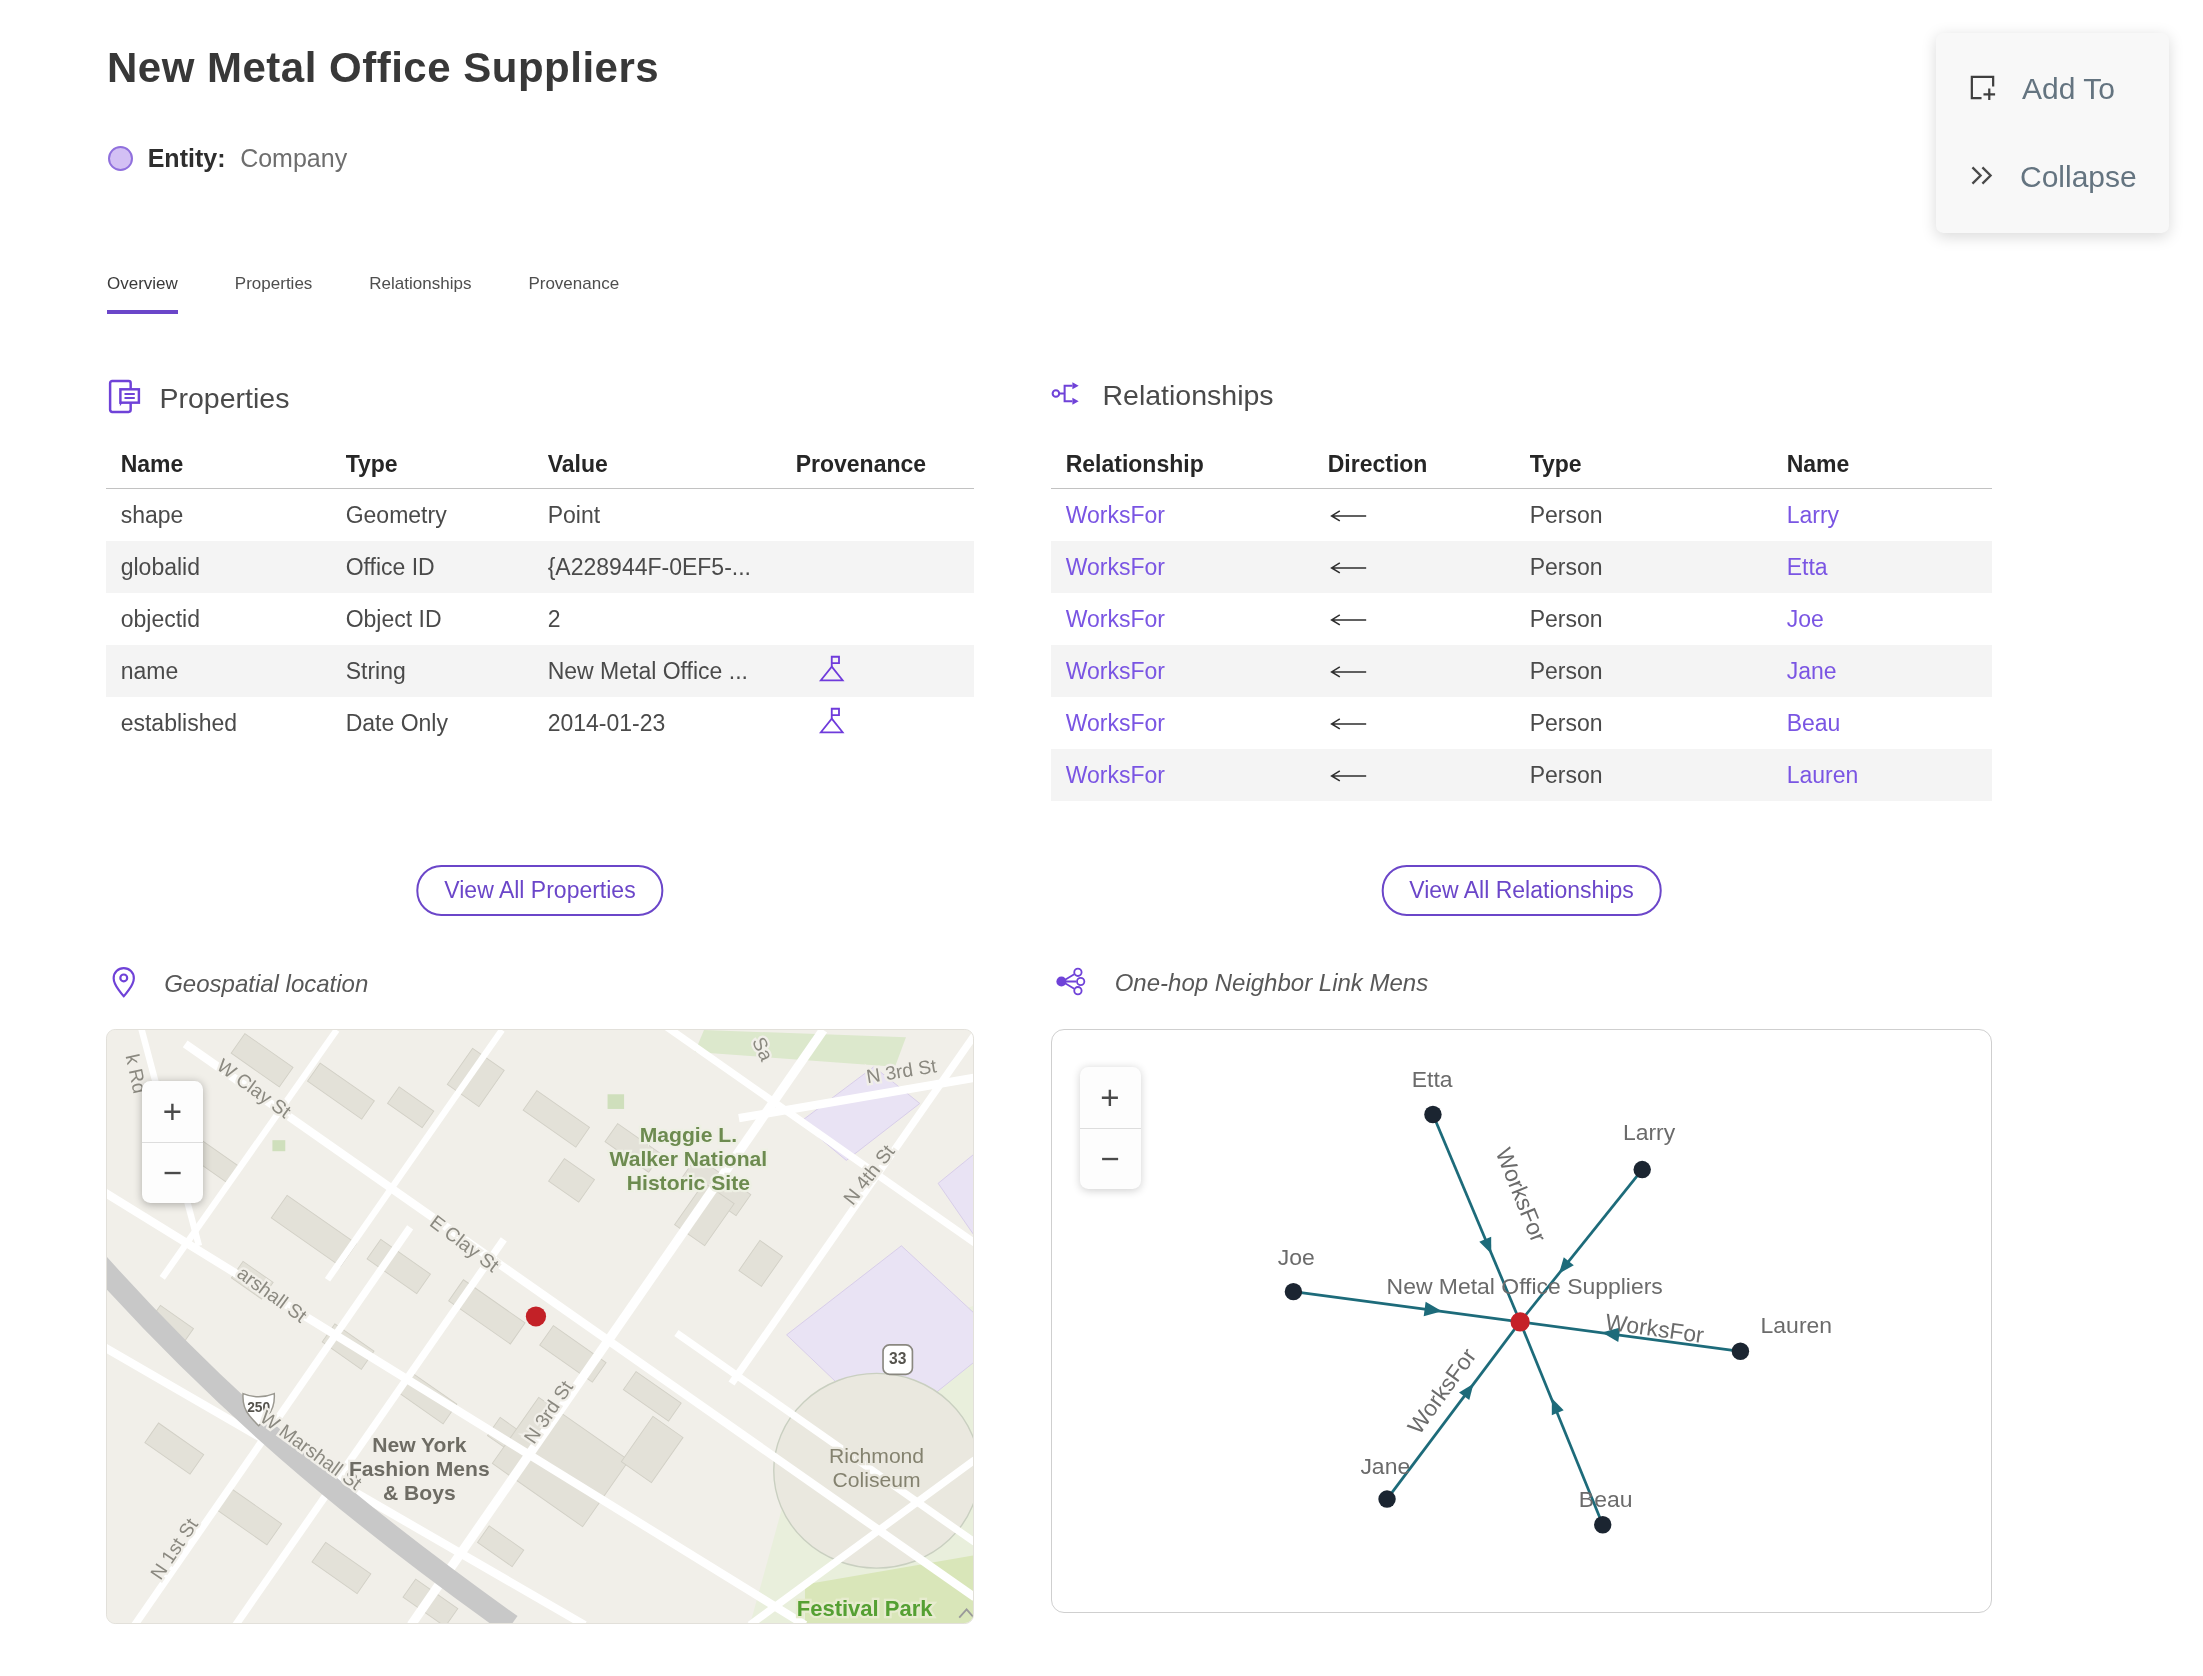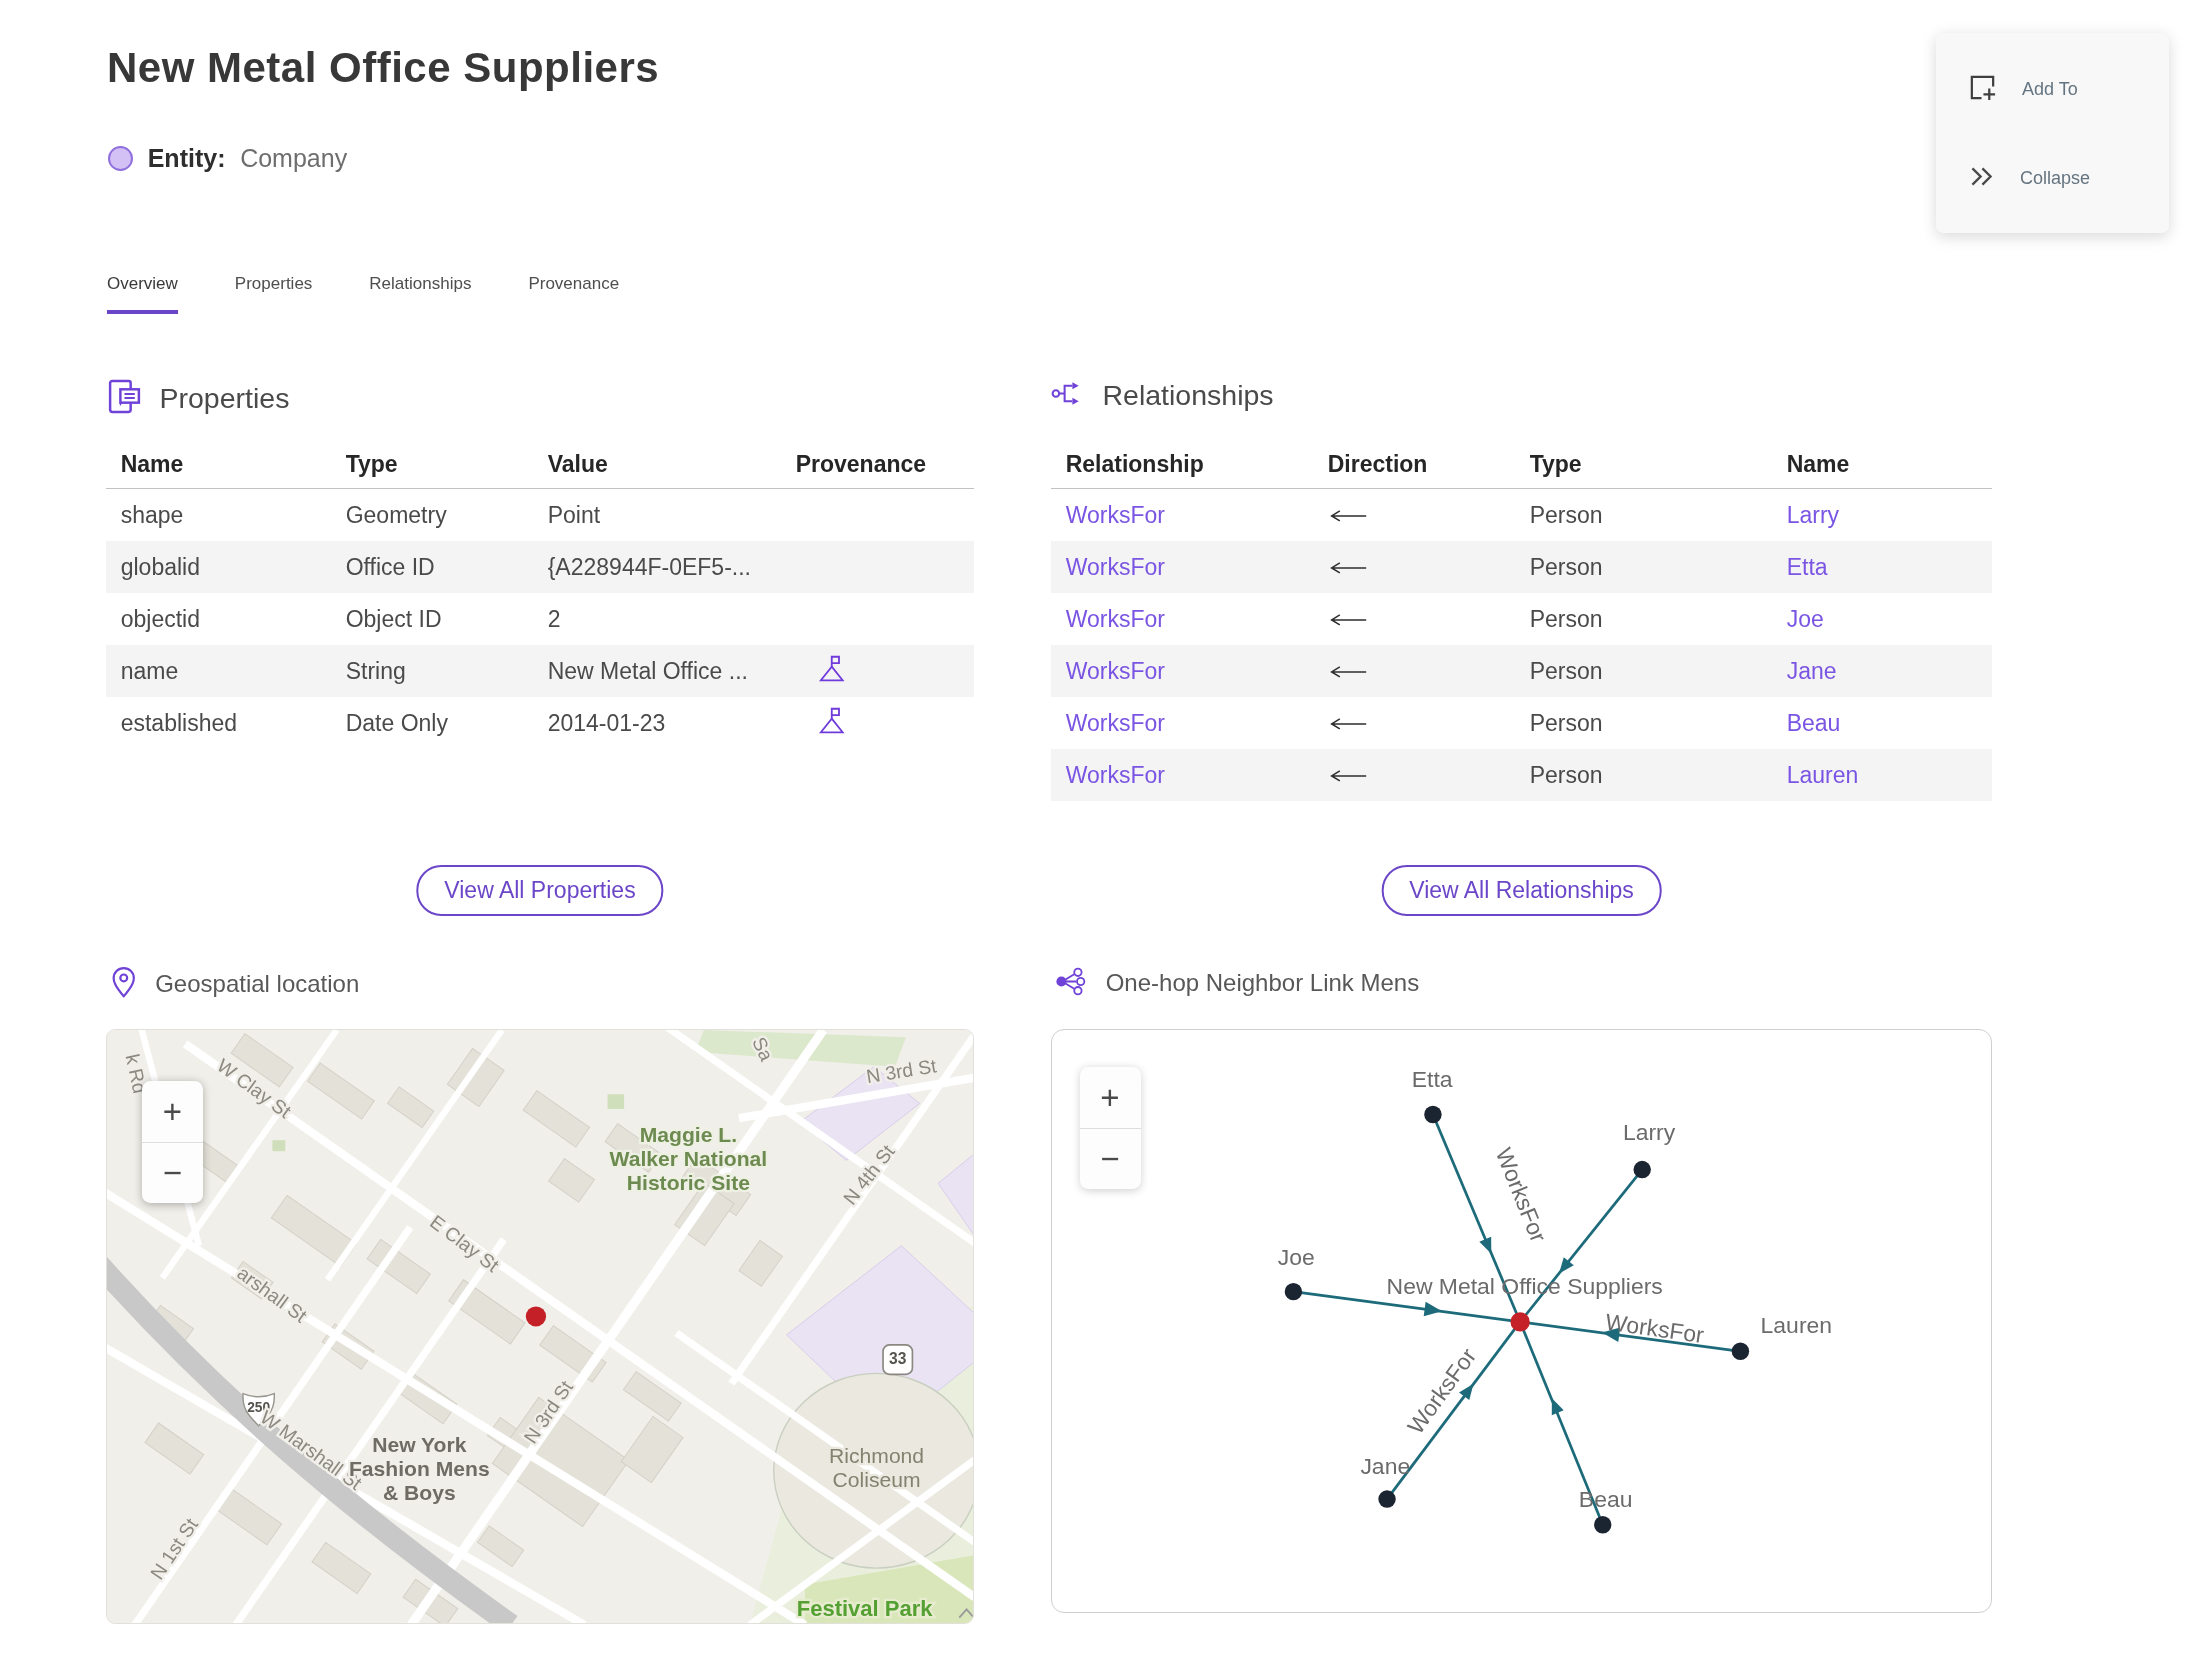--- a/index.html
+++ b/index.html
@@ -28,40 +28,40 @@
 
   
   .actions-panel {
     position:absolute; left:1936px; top:33px; width:233px; height:200px;
     background:#f8f8f8; border-radius:7.3px;
     box-shadow:0 3.7px 14.7px rgba(0,0,0,.15);
     display:flex; flex-direction:column; justify-content:space-between;
     padding:39px 31px;
   }
   .action-item { display:flex; align-items:center; gap:24px; cursor:pointer; }
-  .action-item span.lbl { font-size:18px; color:#647480; }
+  .action-item span.lbl { font-size:30px; color:#647480; }
 
   
   .tabs { position:absolute; left:107px; top:274px; display:flex; gap:57px; }
   .tab { font-size:17px; color:#4e4e4e; padding-bottom:15.6px; cursor:pointer; }
   .tab.active { color:#3a3a3a; border-bottom:4.6px solid #6b46c9; }
 
   .col { position:absolute; top:0; height:100%; }
   .col-left  { left:106px;  width:868px; }
   .col-right { left:1051px; width:941px; }
 
   .section-header {
     position:absolute; top:378px; left:0;
     display:flex; align-items:center; gap:16.5px;
   }
   .section-header .txt { font-size:28.5px; color:#4a4a4a; }
 
   .sub-header {
     position:absolute; top:966px; left:3.7px;
-    display:flex; align-items:center; gap:18px;
+    display:flex; align-items:center; gap:27px;font-style:italic;
   }
   .sub-header .txt { font-size:24px; color:#585858; }
 
   
   .data-table { position:absolute; top:441px; left:0; width:100%; font-size:23px; }
   .t-row { display:grid; align-items:center; height:52px; }
   .props-table .t-row { grid-template-columns:225px 202px 248px 193px; }
   .rels-table  .t-row { grid-template-columns:262px 202px 257px 220px; }
   .t-head { height:48px; font-weight:700; color:#262626; border-bottom:1.8px solid #c2c2c2; }
   .t-row > div { padding-left:14.7px; }

